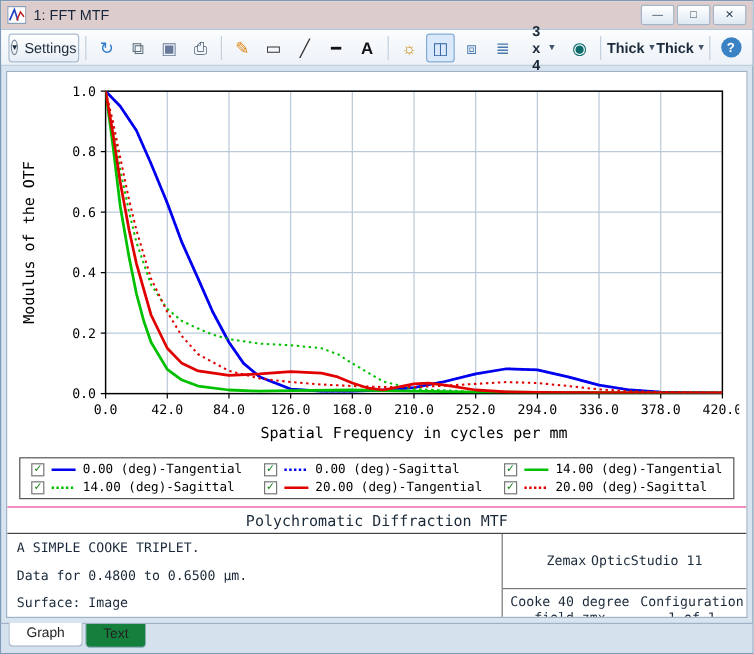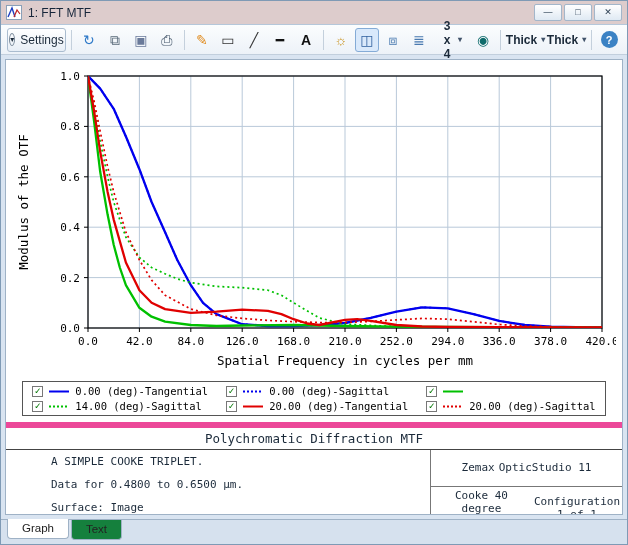--- a/index.html
+++ b/index.html
@@ -58,24 +58,24 @@
     display:grid;grid-template-columns:auto auto auto;column-gap:18px;row-gap:3px;
     width:max-content;
   }
   .legend-item{display:flex;align-items:center;gap:5px;
     font-family:"DejaVu Sans Mono",monospace;font-size:10.5px;color:#000;}
   .cb{width:11px;height:11px;border:1px solid #777;background:#fff;
     display:inline-flex;align-items:center;justify-content:center;flex:0 0 11px;}
   .cb span{font-size:10px;line-height:1;color:#0a7a0a;font-weight:bold;}
   
   .subtitle{
-    border-top:6px solid #ec4899;border-bottom:1px solid #444;text-align:center;
+    border-top:1px solid #ec4899;border-bottom:1px solid #444;text-align:center;
     font-family:"DejaVu Sans Mono",monospace;font-size:12.5px;padding:3px 0;flex:0 0 auto;
   }
-  .info{flex:1 1 auto;display:flex;font-family:"DejaVu Sans Mono",monospace;font-size:11px;padding-left:37px;}
+  .info{flex:1 1 auto;display:flex;font-family:"DejaVu Sans Mono",monospace;font-size:11px;}
   .info-left{width:67%;border-right:1px solid #777;padding:5px 8px;line-height:1.2;}
   .info-left .iline{margin-bottom:10px;white-space:pre;}
   .info-right{flex:1;display:flex;flex-direction:column;}
   .cell{display:flex;flex-direction:row;align-items:center;justify-content:center;
     text-align:center;gap:4px;padding:2px;}
   .cell-brand{flex:1.4;border-bottom:1px solid #777;}
   .cell-file{flex:1;}
   
   .tabstrip{
     height:25px;flex:0 0 25px;background:#d6e1ee;border-top:1px solid #9fb2c6;
@@ -266,20 +266,21 @@
           </svg>
           <span>0.00 (deg)-Sagittal</span>
         </div>
         <div class="legend-item">
           <span class="cb">
             <span>✓</span>
           </span>
           <svg width="22" height="9">
             <line x1="1" y1="4.5" x2="21" y2="4.5" stroke="#00c000" stroke-width="2"></line>
           </svg>
+          <span>14.00 (deg)-Tangential</span>
         </div>
         <div class="legend-item">
           <span class="cb">
             <span>✓</span>
           </span>
           <svg width="22" height="9">
             <line x1="1" y1="4.5" x2="21" y2="4.5" stroke="#00c000" stroke-width="2" stroke-dasharray="2 2"></line>
           </svg>
           <span>14.00 (deg)-Sagittal</span>
         </div>

